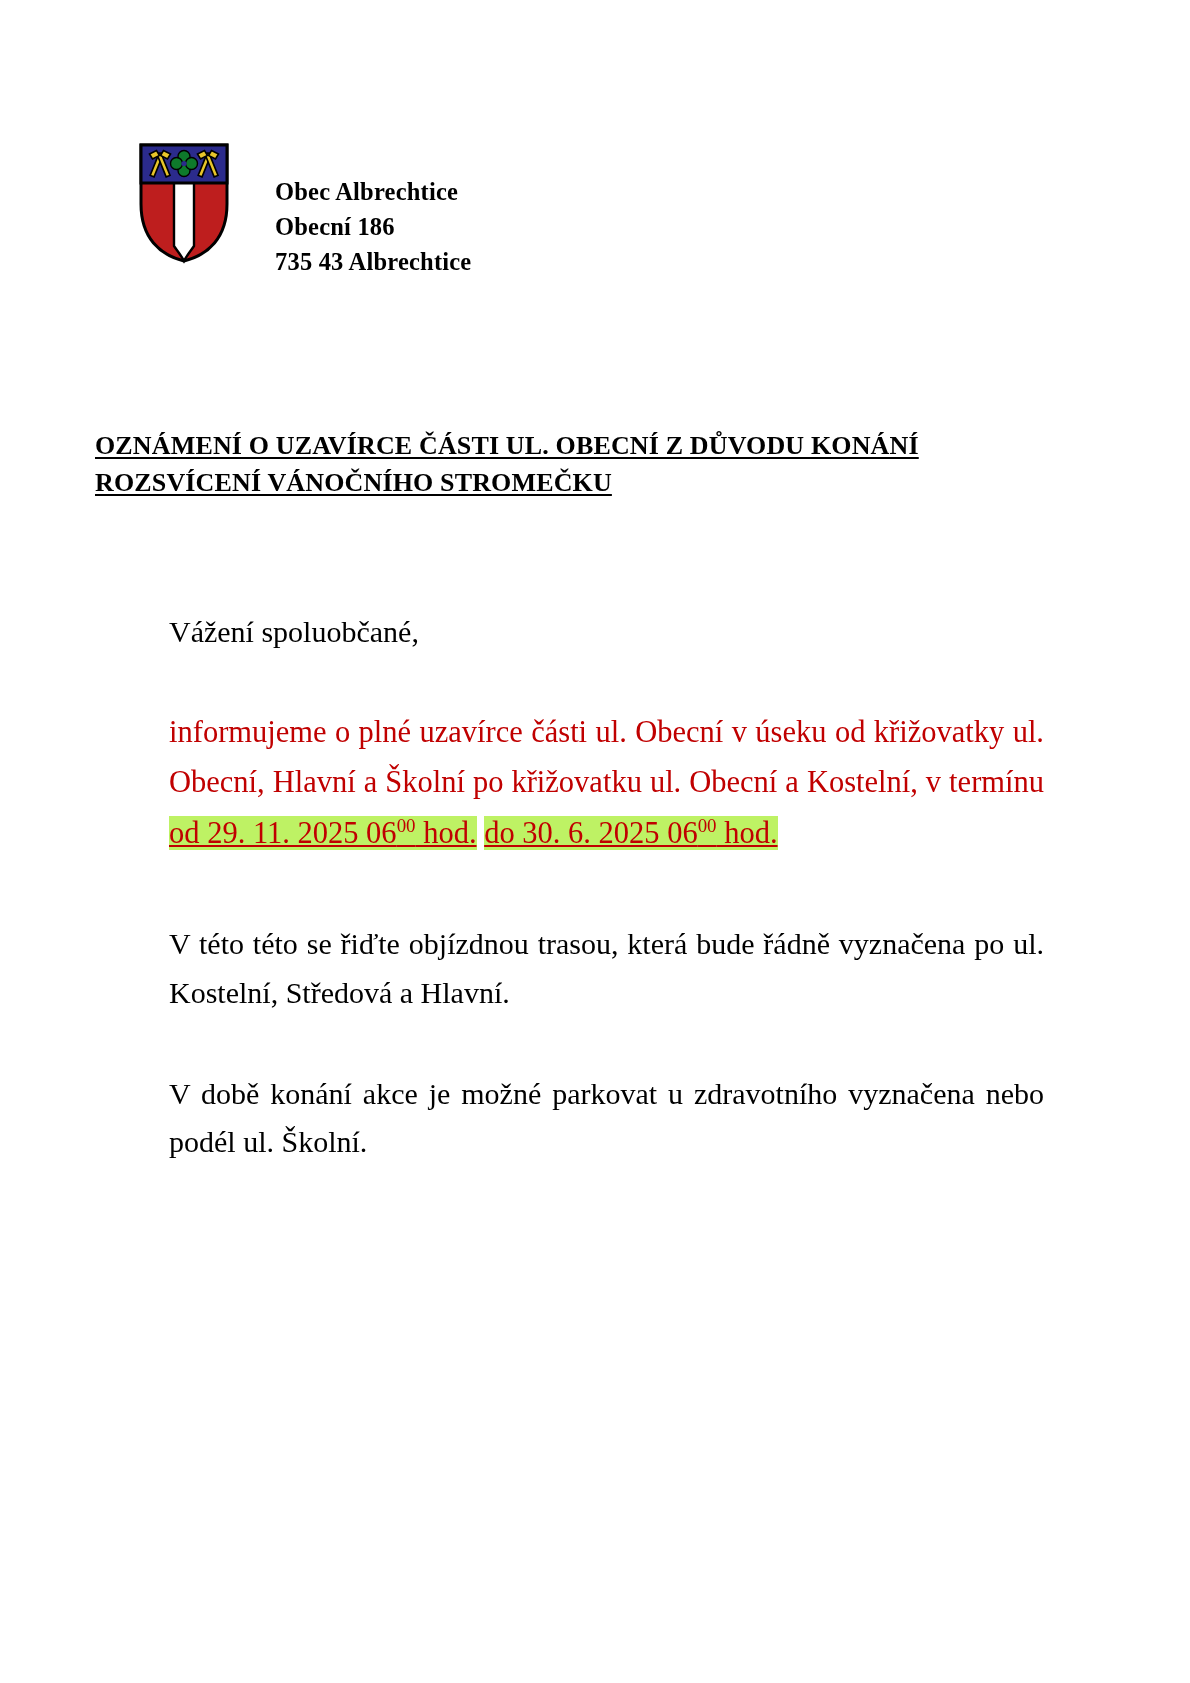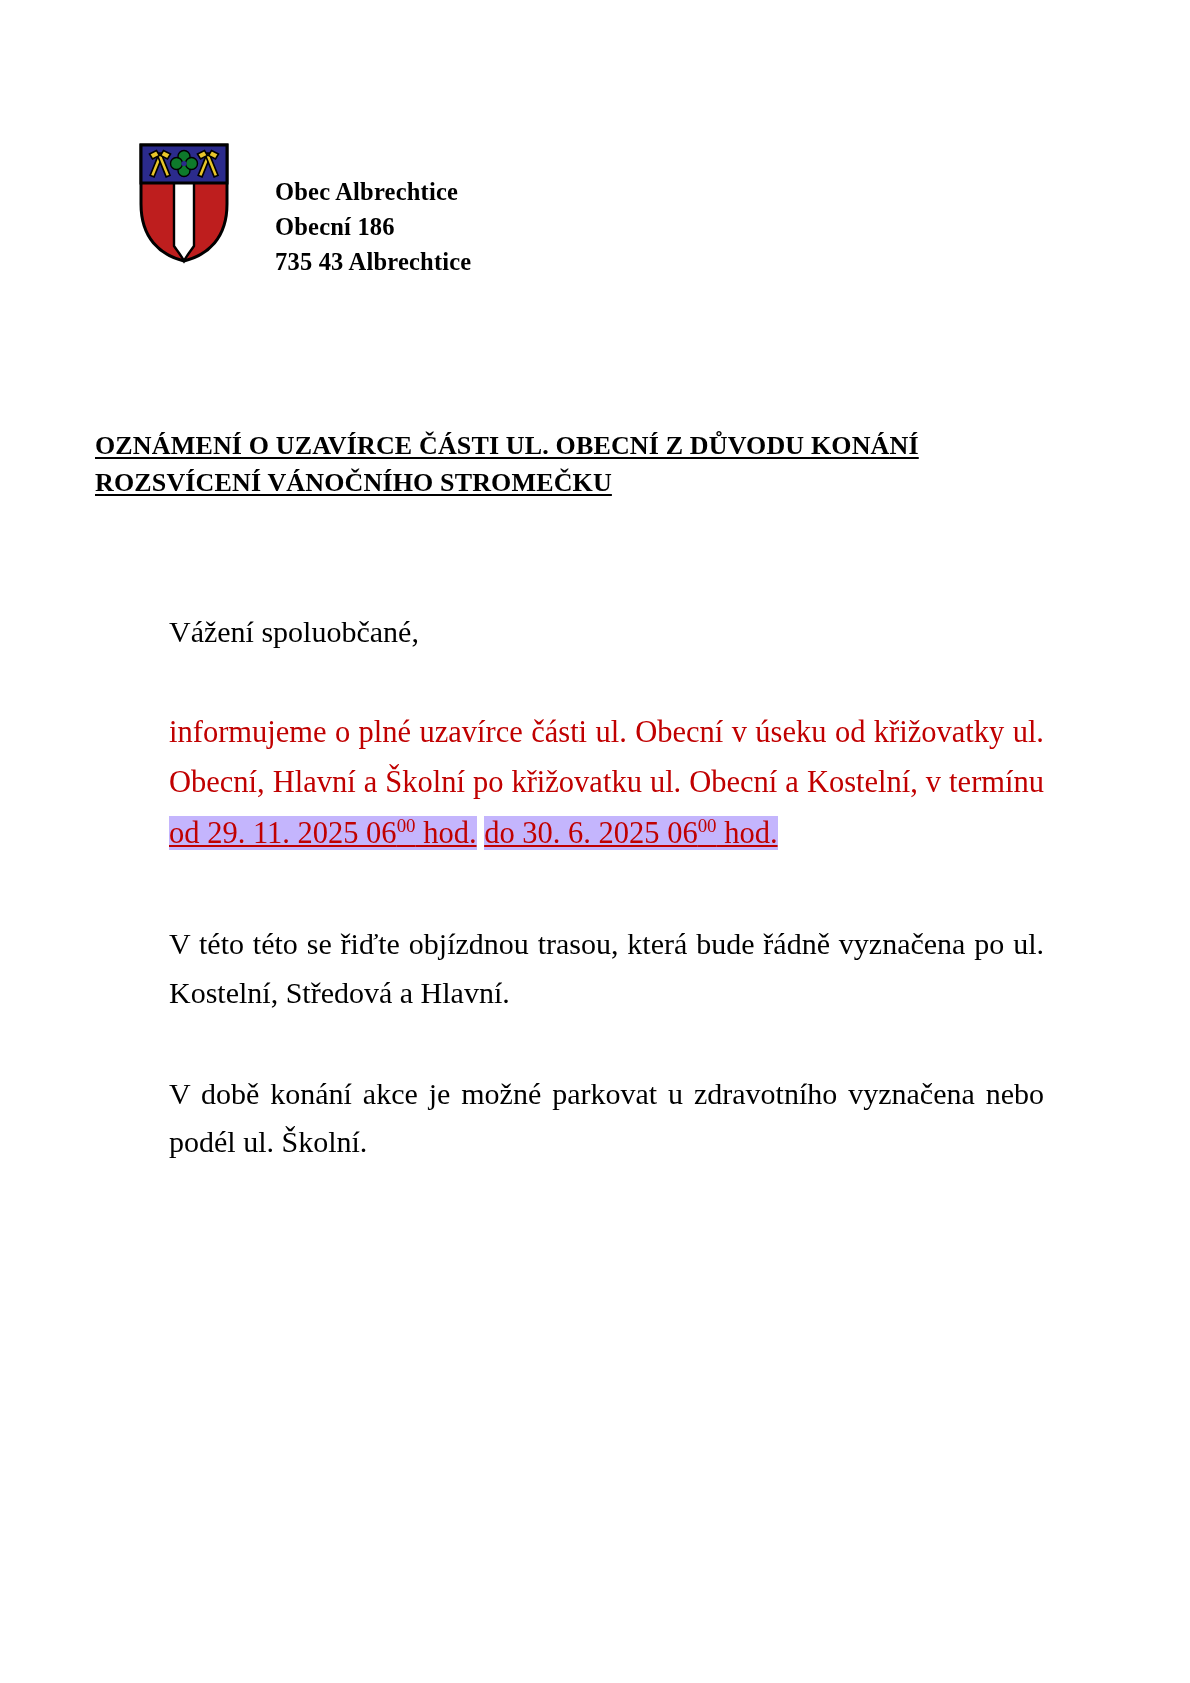--- a/index.html
+++ b/index.html
@@ -77,21 +77,21 @@
   .para.justify { text-align: justify; text-align-last: left; }
   .greeting { margin: 0; }
   .gap-lg { height: 50px; }
   .gap-md { height: 52px; }
   .gap-xl { height: 62px; }
 
   .red { color: #C00000; }
   .para.red { font-size: 30.5px; line-height: 1.66; }
 
   .hl {
-    background-color: #c4b5fd;
+    background-color: #bef264;
     text-decoration: underline;
     text-underline-offset: 2px;
     text-decoration-thickness: 1.5px;
     box-decoration-break: clone;
     -webkit-box-decoration-break: clone;
   }
   sup {
     font-size: 0.62em;
     vertical-align: super;
     line-height: 0;

